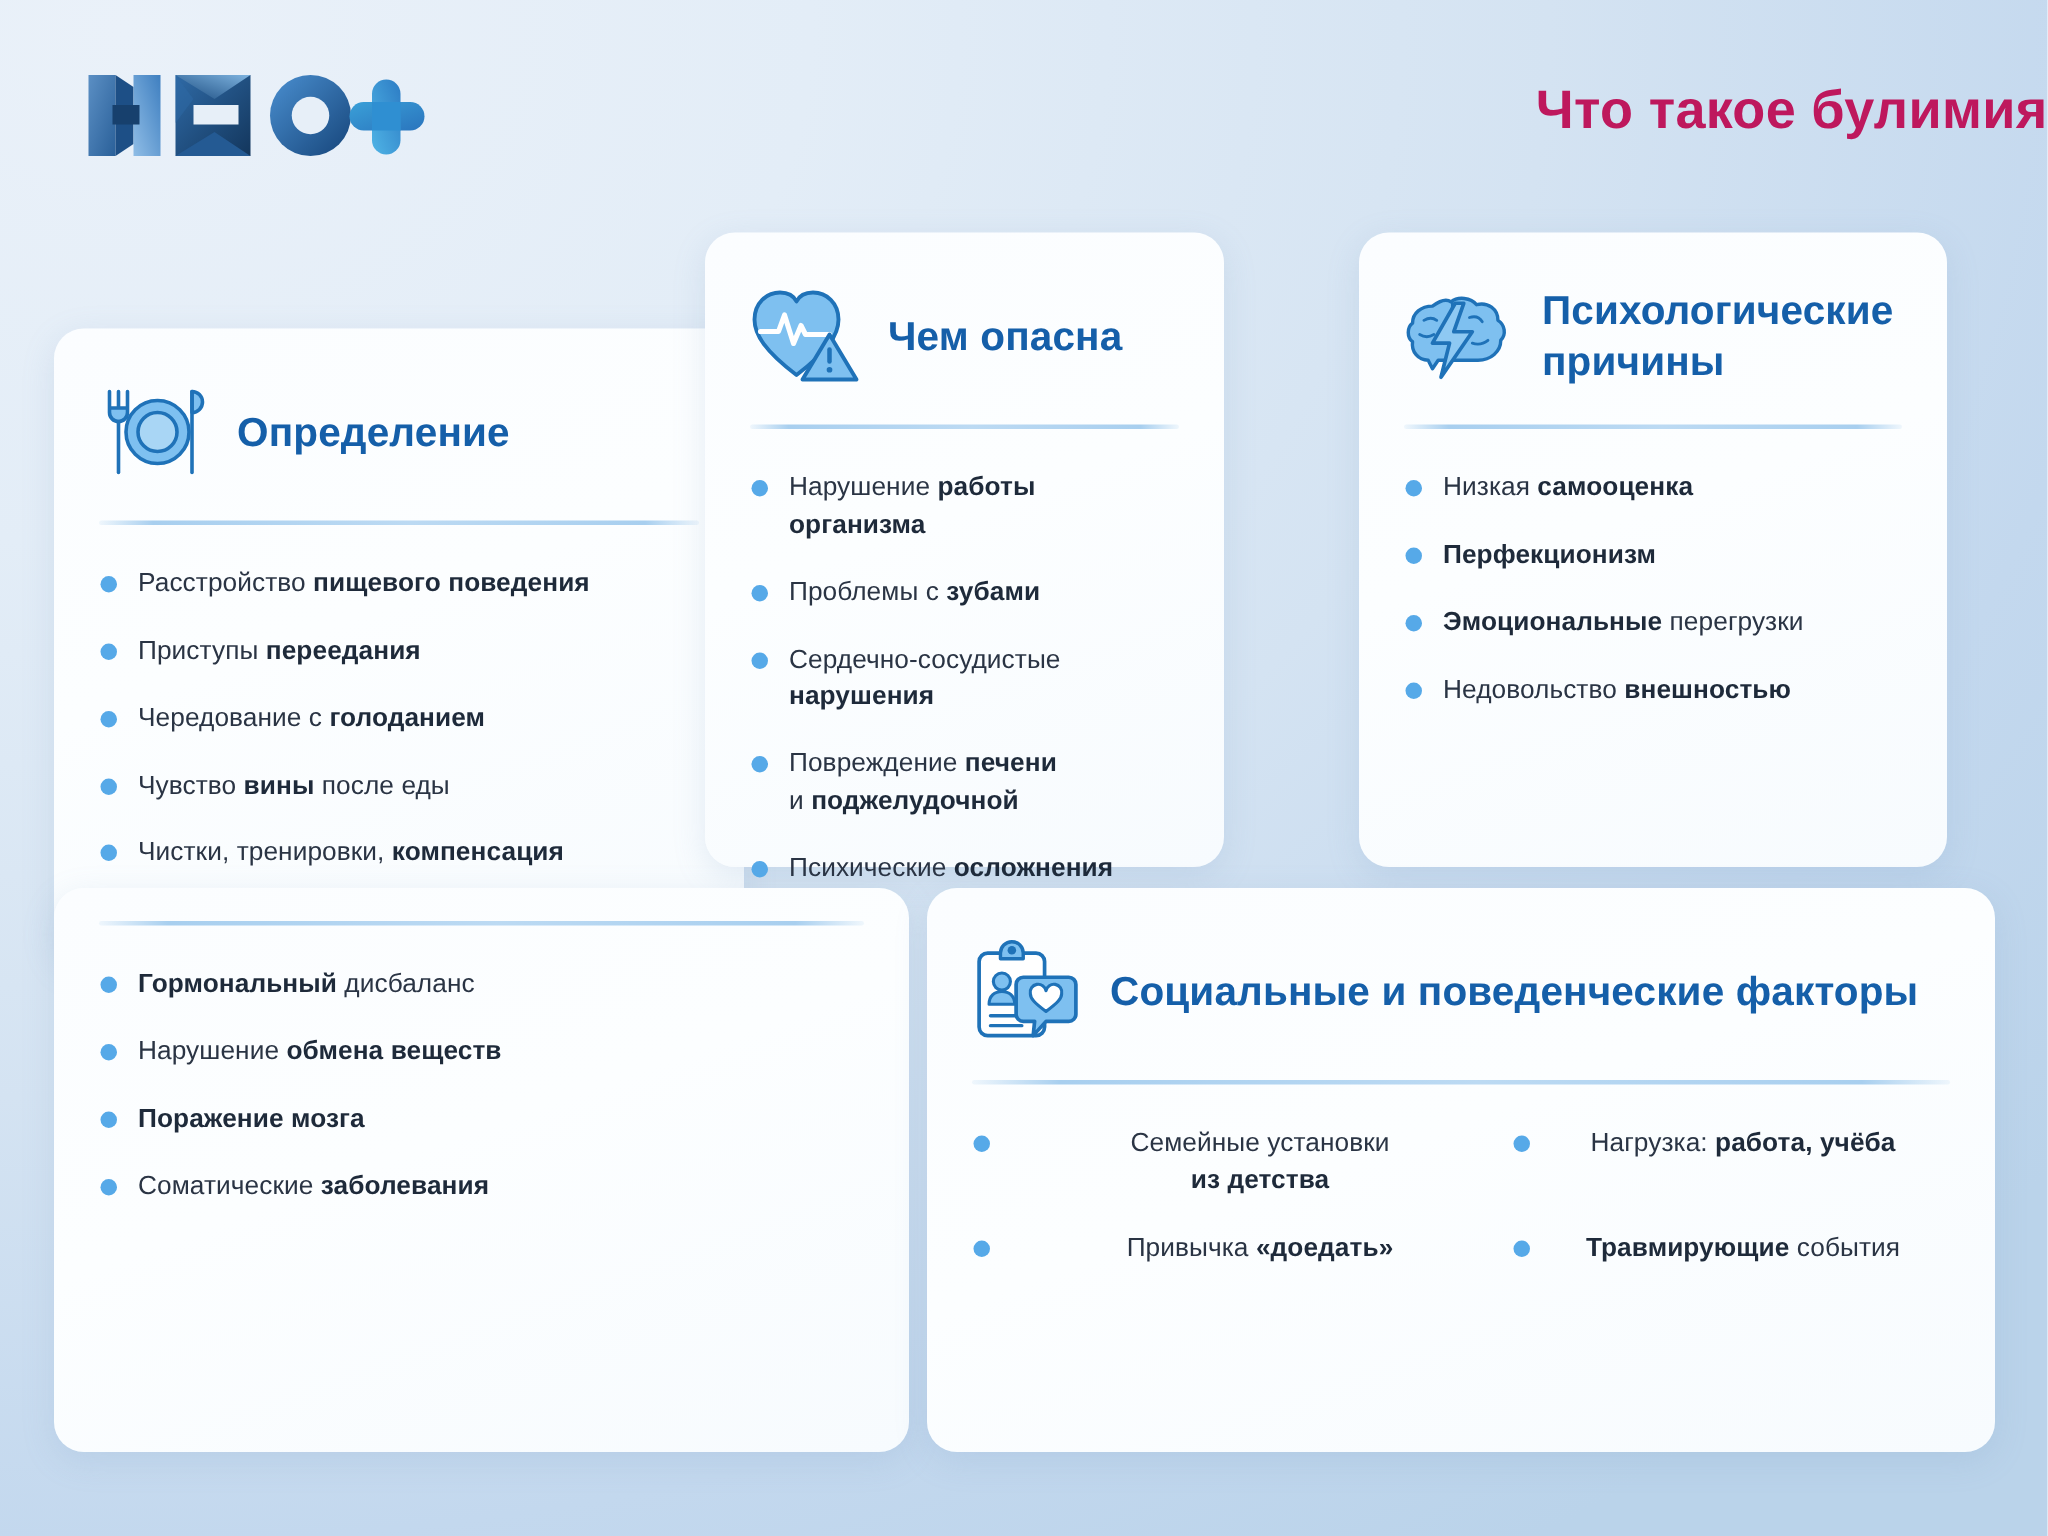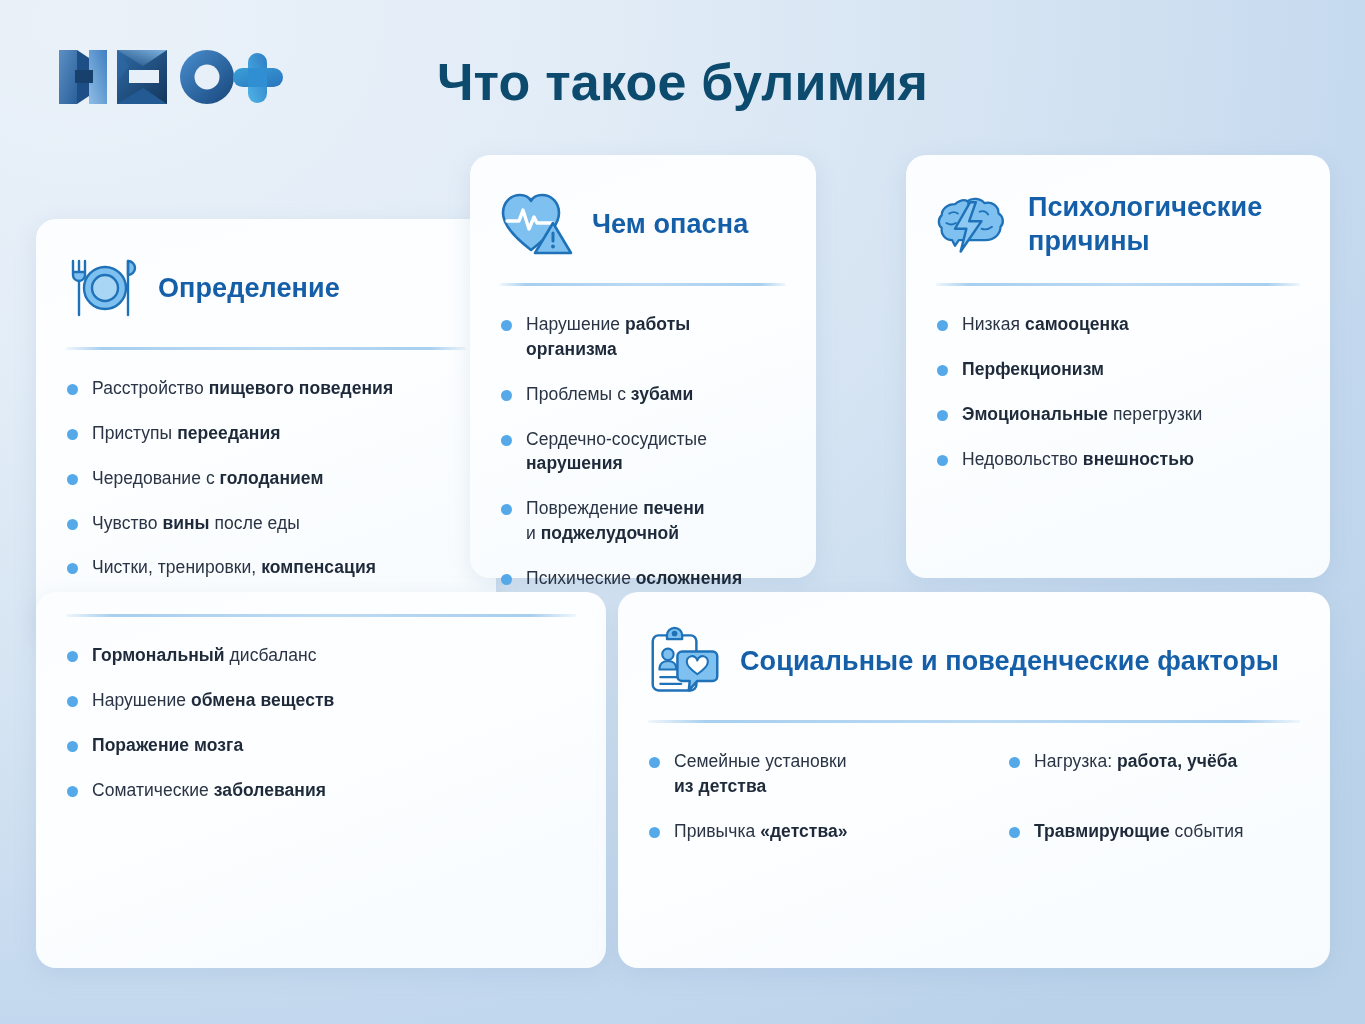--- a/index.html
+++ b/index.html
@@ -31,24 +31,24 @@
     top: 44px;
     width: 232px;
     height: 66px;
   }
 
   .title {
     position: absolute;
     left: 0;
     top: 52px;
     width: 1365px;
-    text-align: center;
-    font-size: 52px;
+    text-align: right;
+    font-size: 36px;
     font-weight: bold;
-    color: #0c4a6e;
+    color: #be185d;
     letter-spacing: 0.2px;
   }
 
   
   .card {
     position: absolute;
     background: linear-gradient(160deg, #fbfdff 0%, #fcfeff 45%, #f7fbfe 100%);
     border-radius: 20px;
     box-shadow: 0 6px 22px rgba(120, 155, 195, 0.18);
   }
@@ -117,34 +117,35 @@
     height: 11px;
     border-radius: 50%;
     background: #56a9e8;
   }
 
   .bullets li b { font-weight: bold; color: #1e2a3a; }
 
   
   #card-definition { left: 36px;  top: 171px; width: 460px; height: 423px; margin-top: 48px; }
   #card-danger     { left: 470px; top: 155px; width: 346px; height: 423px; }
-  #card-psych      { left: 906px; top: 155px; width: 424px; height: 423px; }
+  #card-psych      { left: 906px; top: 155px; width: 392px; height: 423px; }
   #card-physio     { left: 36px;  top: 592px; width: 570px; height: 376px; }
   #card-social     { left: 618px; top: 592px; width: 712px; height: 376px; }
 
   #card-psych .card-title,
   #card-physio .card-title,
   #card-social .card-title { line-height: 1.26; }
 
   
   .bullets.two-col {
     display: grid;
     grid-template-columns: 360px 1fr;
     column-gap: 0;
     padding-top: 26px;
+    text-align: center;
   }
   .bullets.two-col li { align-self: start; }
 </style>
 </head>
 <body>
 
 <div class="header">
 
   <div class="logo" aria-label="НЕО+">
     <svg width="232" height="66" viewBox="0 0 232 66">
@@ -309,16 +310,16 @@
         <path d="M36 26 h32 a5 5 0 0 1 5 5 v21 a5 5 0 0 1 -5 5 H52 l-9 10 l1 -10 h-8 a5 5 0 0 1 -5 -5 V31 a5 5 0 0 1 5 -5 Z" fill="#7ec0f0" stroke="#1f72b8" stroke-width="2.6" stroke-linejoin="round"></path>
         <path d="M52 50 C44 44 41 41 41 37.5 a5.5 5.5 0 0 1 11 -2 a5.5 5.5 0 0 1 11 2 C63 41 60 44 52 50 Z" fill="#ffffff" stroke="#1f72b8" stroke-width="2.2" stroke-linejoin="round"></path>
       </svg>
     </div>
     <div class="card-title">Социальные и поведенческие факторы</div>
   </div>
   <div class="divider"></div>
   <ul class="bullets two-col">
     <li><span>Семейные установки</span><br><b>из детства</b></li>
     <li><span>Нагрузка: </span><b>работа, учёба</b></li>
-    <li><span>Привычка </span><b>«детства»</b></li>
+    <li><span>Привычка </span><b>«доедать»</b></li>
     <li><b>Травмирующие</b><span> события</span></li>
   </ul>
 </section>
 
 </body></html>

